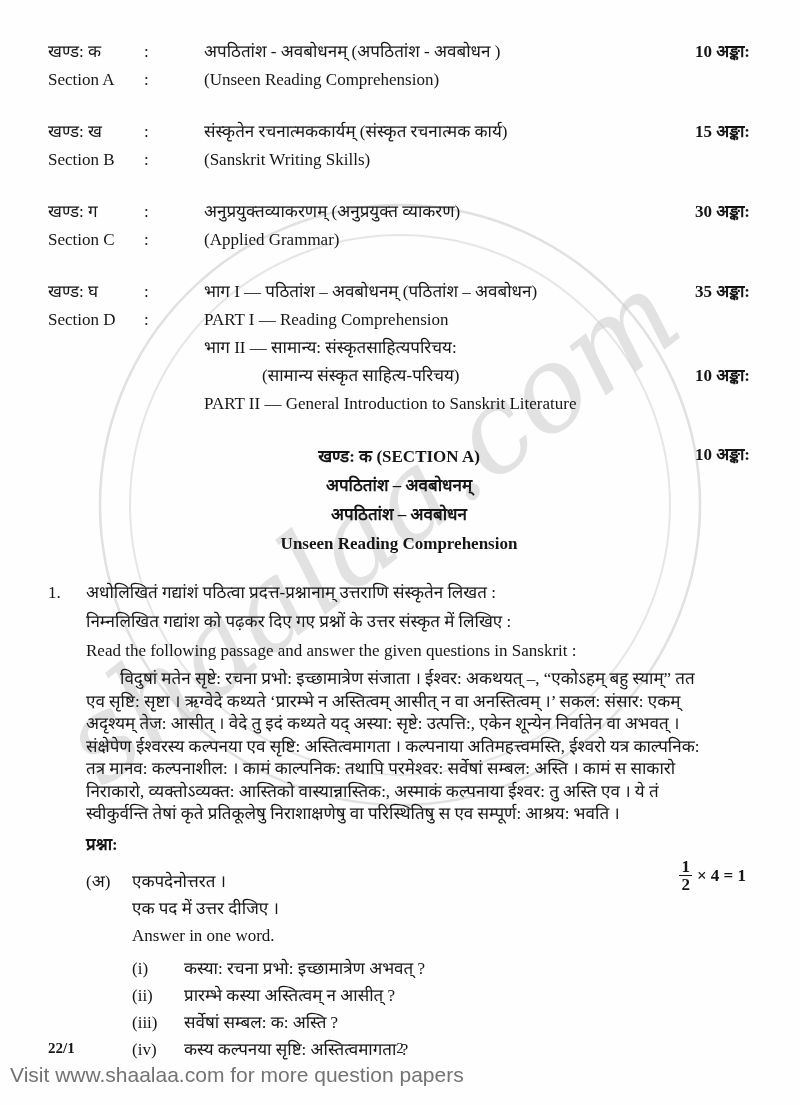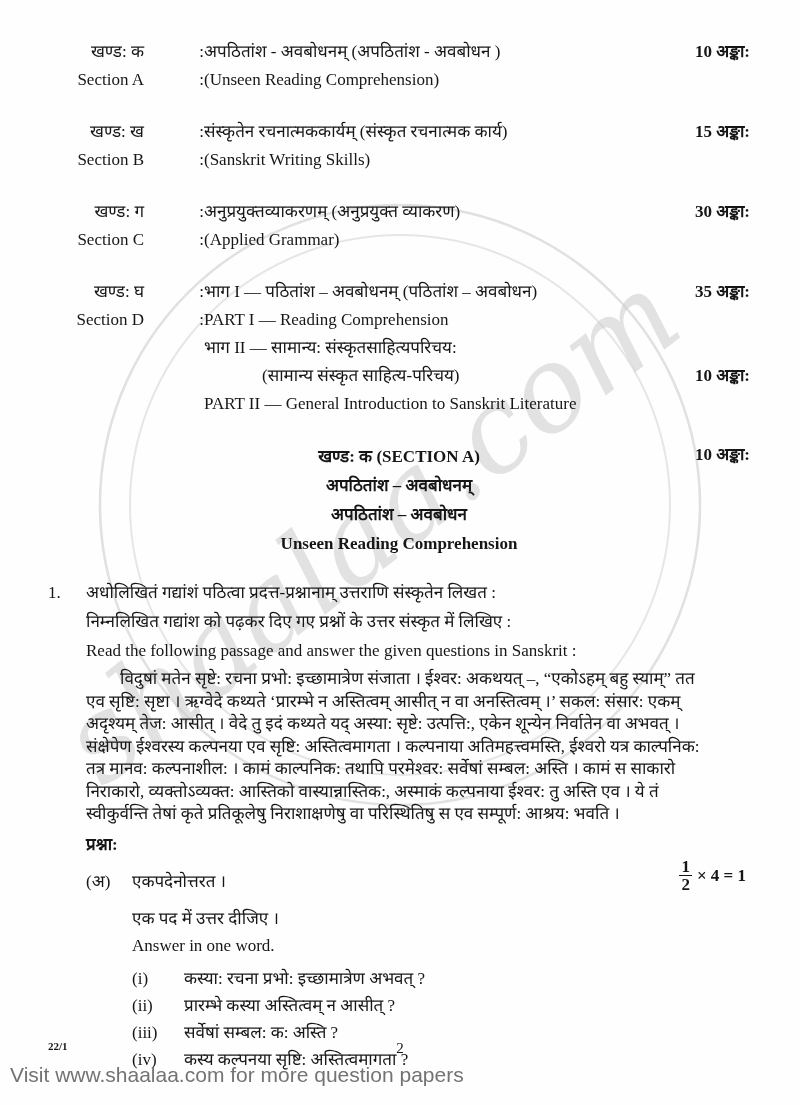--- a/index.html
+++ b/index.html
@@ -11,49 +11,49 @@
     color:#161616;
     font-family:"Liberation Serif","DejaVu Sans",serif;
     font-size:17px;
     overflow:hidden;
   }
   .content{position:relative;z-index:2;padding:38px 50px 0 48px;}
   
   .wm{position:absolute;inset:0;z-index:1;pointer-events:none;}
   
   .ov-row{display:grid;grid-template-columns:96px 60px 1fr;margin-bottom:24px;}
-  .ov-label div,.ov-colon div{line-height:28px;text-align:right;}
+  .ov-label div,.ov-colon div{line-height:28px;}
   .ov-colon{text-align:left;}
   .ov-content .ov-line{display:flex;justify-content:flex-end;line-height:28px;}
   .ov-content .ov-line .lt{flex:1;}
   .ov-line .indent{padding-left:58px;}
   .marks{font-weight:bold;white-space:nowrap;margin-left:12px;}
   
   .sec-head{position:relative;text-align:center;font-weight:bold;margin:14px 0 20px 0;}
   .sec-head div{line-height:29px;}
   .sec-head .head-marks{position:absolute;right:0;top:0;font-weight:bold;}
   
   .q1{display:grid;grid-template-columns:38px 1fr;margin-top:8px;}
   .q1 .q-num{line-height:29px;}
   .q-instr{line-height:29px;}
   .passage{margin-top:3px;}
   .passage div{line-height:22.5px;text-align:justify;}
   .passage .first{text-indent:34px;}
   .prashna{font-weight:bold;line-height:26px;margin-top:6px;}
   
   .part-a{position:relative;display:grid;grid-template-columns:46px 1fr;margin-top:10px;}
   .part-a .pa-line{line-height:27px;}
-  .pa-gap{margin-top:10px;}
+  .pa-gap{margin-top:0;}
   .frac-wrap{position:absolute;right:4px;top:-10px;font-weight:bold;font-size:17px;white-space:nowrap;display:flex;align-items:center;}
   .frac{display:inline-flex;flex-direction:column;align-items:center;line-height:1.05;margin-right:5px;}
   .frac .num{border-bottom:1.6px solid #161616;padding:0 2px;}
   .sub-items{margin-top:6px;}
   .sub-item{display:grid;grid-template-columns:52px 1fr;line-height:27px;}
   
-  .footer-code{position:absolute;left:48px;top:1040px;font-weight:bold;font-size:11px;z-index:2;}
+  .footer-code{position:absolute;left:48px;top:1040px;font-weight:bold;font-size:15px;z-index:2;}
   .footer-page{position:absolute;left:0;right:0;top:1040px;text-align:center;font-size:15px;z-index:2;}
   .footer-link{position:absolute;left:10px;top:1063px;font-size:21px;z-index:2;font-family:"Liberation Sans","DejaVu Sans",sans-serif;color:#737373;}
 </style>
 </head>
 <body>
 
 <div class="page">
 
   <svg class="wm" width="800" height="1105" viewBox="0 0 800 1105" aria-hidden="true">
     <circle cx="400" cy="505" r="300" fill="none" stroke="#c9c9c9" stroke-width="2.5" opacity="0.55"></circle>

